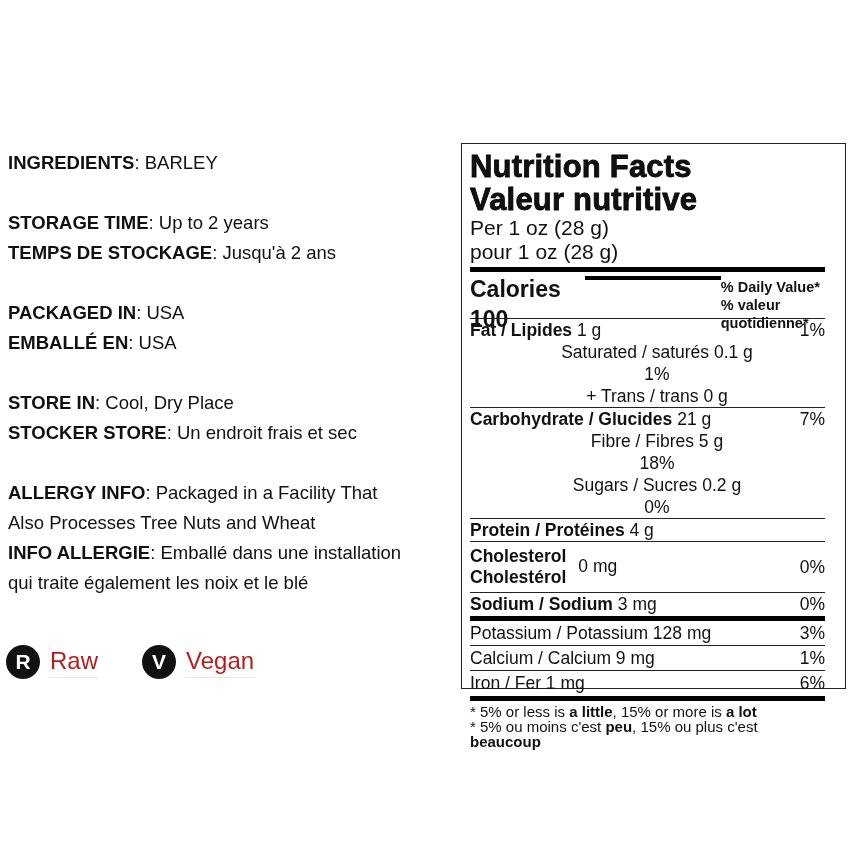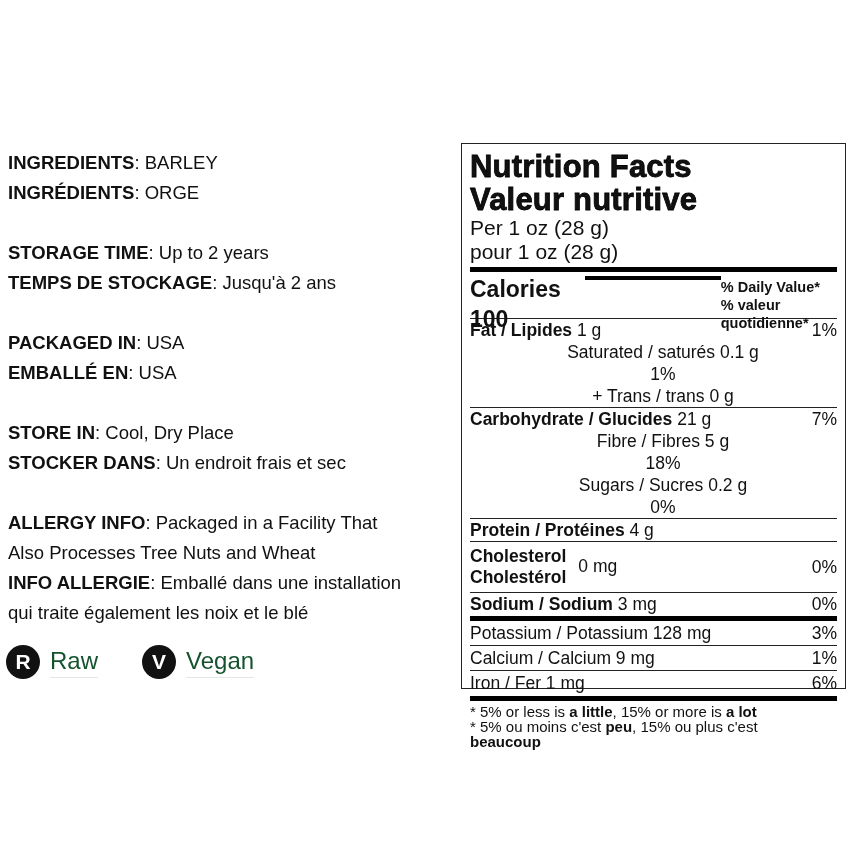--- a/index.html
+++ b/index.html
@@ -12,26 +12,26 @@
     .info .line b { font-weight: bold; }
     .info .gap { height: 30px; }
 
     .badges { position: absolute; left: 6px; top: 645px; display: flex; align-items: center; }
     .badge { display: flex; align-items: center; margin-right: 44px; }
     .badge .circle {
       width: 34px; height: 34px; border-radius: 50%; background: #111111; color: #ffffff;
       font-weight: bold; font-size: 21px; display: flex; align-items: center; justify-content: center;
       margin-right: 10px;
     }
-    .badge .lbl { font-size: 24px; color: #14532d; border-bottom: 1px solid #e6e6e6; padding-bottom: 2px; }
+    .badge .lbl { font-size: 24px; color: #b91c1c; border-bottom: 1px solid #e6e6e6; padding-bottom: 2px; }
 
     
     .panel {
       position: absolute; left: 461px; top: 143px; width: 385px; height: 546px;
-      border: 1.5px solid #222222; padding: 6px 8px 0 8px; background: #fff;
+      border: 1.5px solid #222222; padding: 6px 20px 0 8px; background: #fff;
     }
     .title { font-size: 31px; font-weight: 900; line-height: 33px; letter-spacing: 0.2px; font-family: "Liberation Sans", sans-serif; -webkit-text-stroke: 0.8px #000; }
     .serving { font-size: 21px; line-height: 24px; }
     .rule-thick { height: 5px; background: #000; margin: 3px 0 2px 0; }
     .rule-thin { height: 1px; background: #222; }
 
     .cal-row { display: flex; justify-content: space-between; align-items: flex-start; height: 44px; }
     .cal-left { display: flex; flex-direction: row; }
     .calories { font-size: 23px; font-weight: bold; line-height: 30px; }
     .cal-underline { height: 4px; background: #000; width: 160px; margin-top: 2px; }
@@ -47,30 +47,29 @@
     .chol-names { font-weight: bold; font-size: 17.5px; line-height: 21px; }
     .chol-val { font-size: 17.5px; margin-left: 12px; margin-top: -2px; text-align: center; }
 
     .foot { font-size: 15px; line-height: 15px; margin-top: 3px; }
   </style>
 </head>
 <body>
 
 <div class="info">
   <div class="line"><b>INGREDIENTS</b><span>: </span><span>BARLEY</span></div>
-  <div class="line"><b>INGRÉDIENTS</b><span>: </span><span>ORGE</span></div>
   <div class="gap"></div>
   <div class="line"><b>STORAGE TIME</b><span>: </span><span>Up to 2 years</span></div>
   <div class="line"><b>TEMPS DE STOCKAGE</b><span>: </span><span>Jusqu'à 2 ans</span></div>
   <div class="gap"></div>
   <div class="line"><b>PACKAGED IN</b><span>: </span><span>USA</span></div>
   <div class="line"><b>EMBALLÉ EN</b><span>: </span><span>USA</span></div>
   <div class="gap"></div>
   <div class="line"><b>STORE IN</b><span>: </span><span>Cool, Dry Place</span></div>
-  <div class="line"><b>STOCKER DANS</b><span>: </span><span>Un endroit frais et sec</span></div>
+  <div class="line"><b>STOCKER STORE</b><span>: </span><span>Un endroit frais et sec</span></div>
   <div class="gap"></div>
   <div class="line"><b>ALLERGY INFO</b><span>: </span><span>Packaged in a Facility That</span></div>
   <div class="line">Also Processes Tree Nuts and Wheat</div>
   <div class="line"><b>INFO ALLERGIE</b><span>: </span><span>Emballé dans une installation</span></div>
   <div class="line">qui traite également les noix et le blé</div>
 </div>
 
 <div class="badges">
   <div class="badge">
     <div class="circle">R</div>

